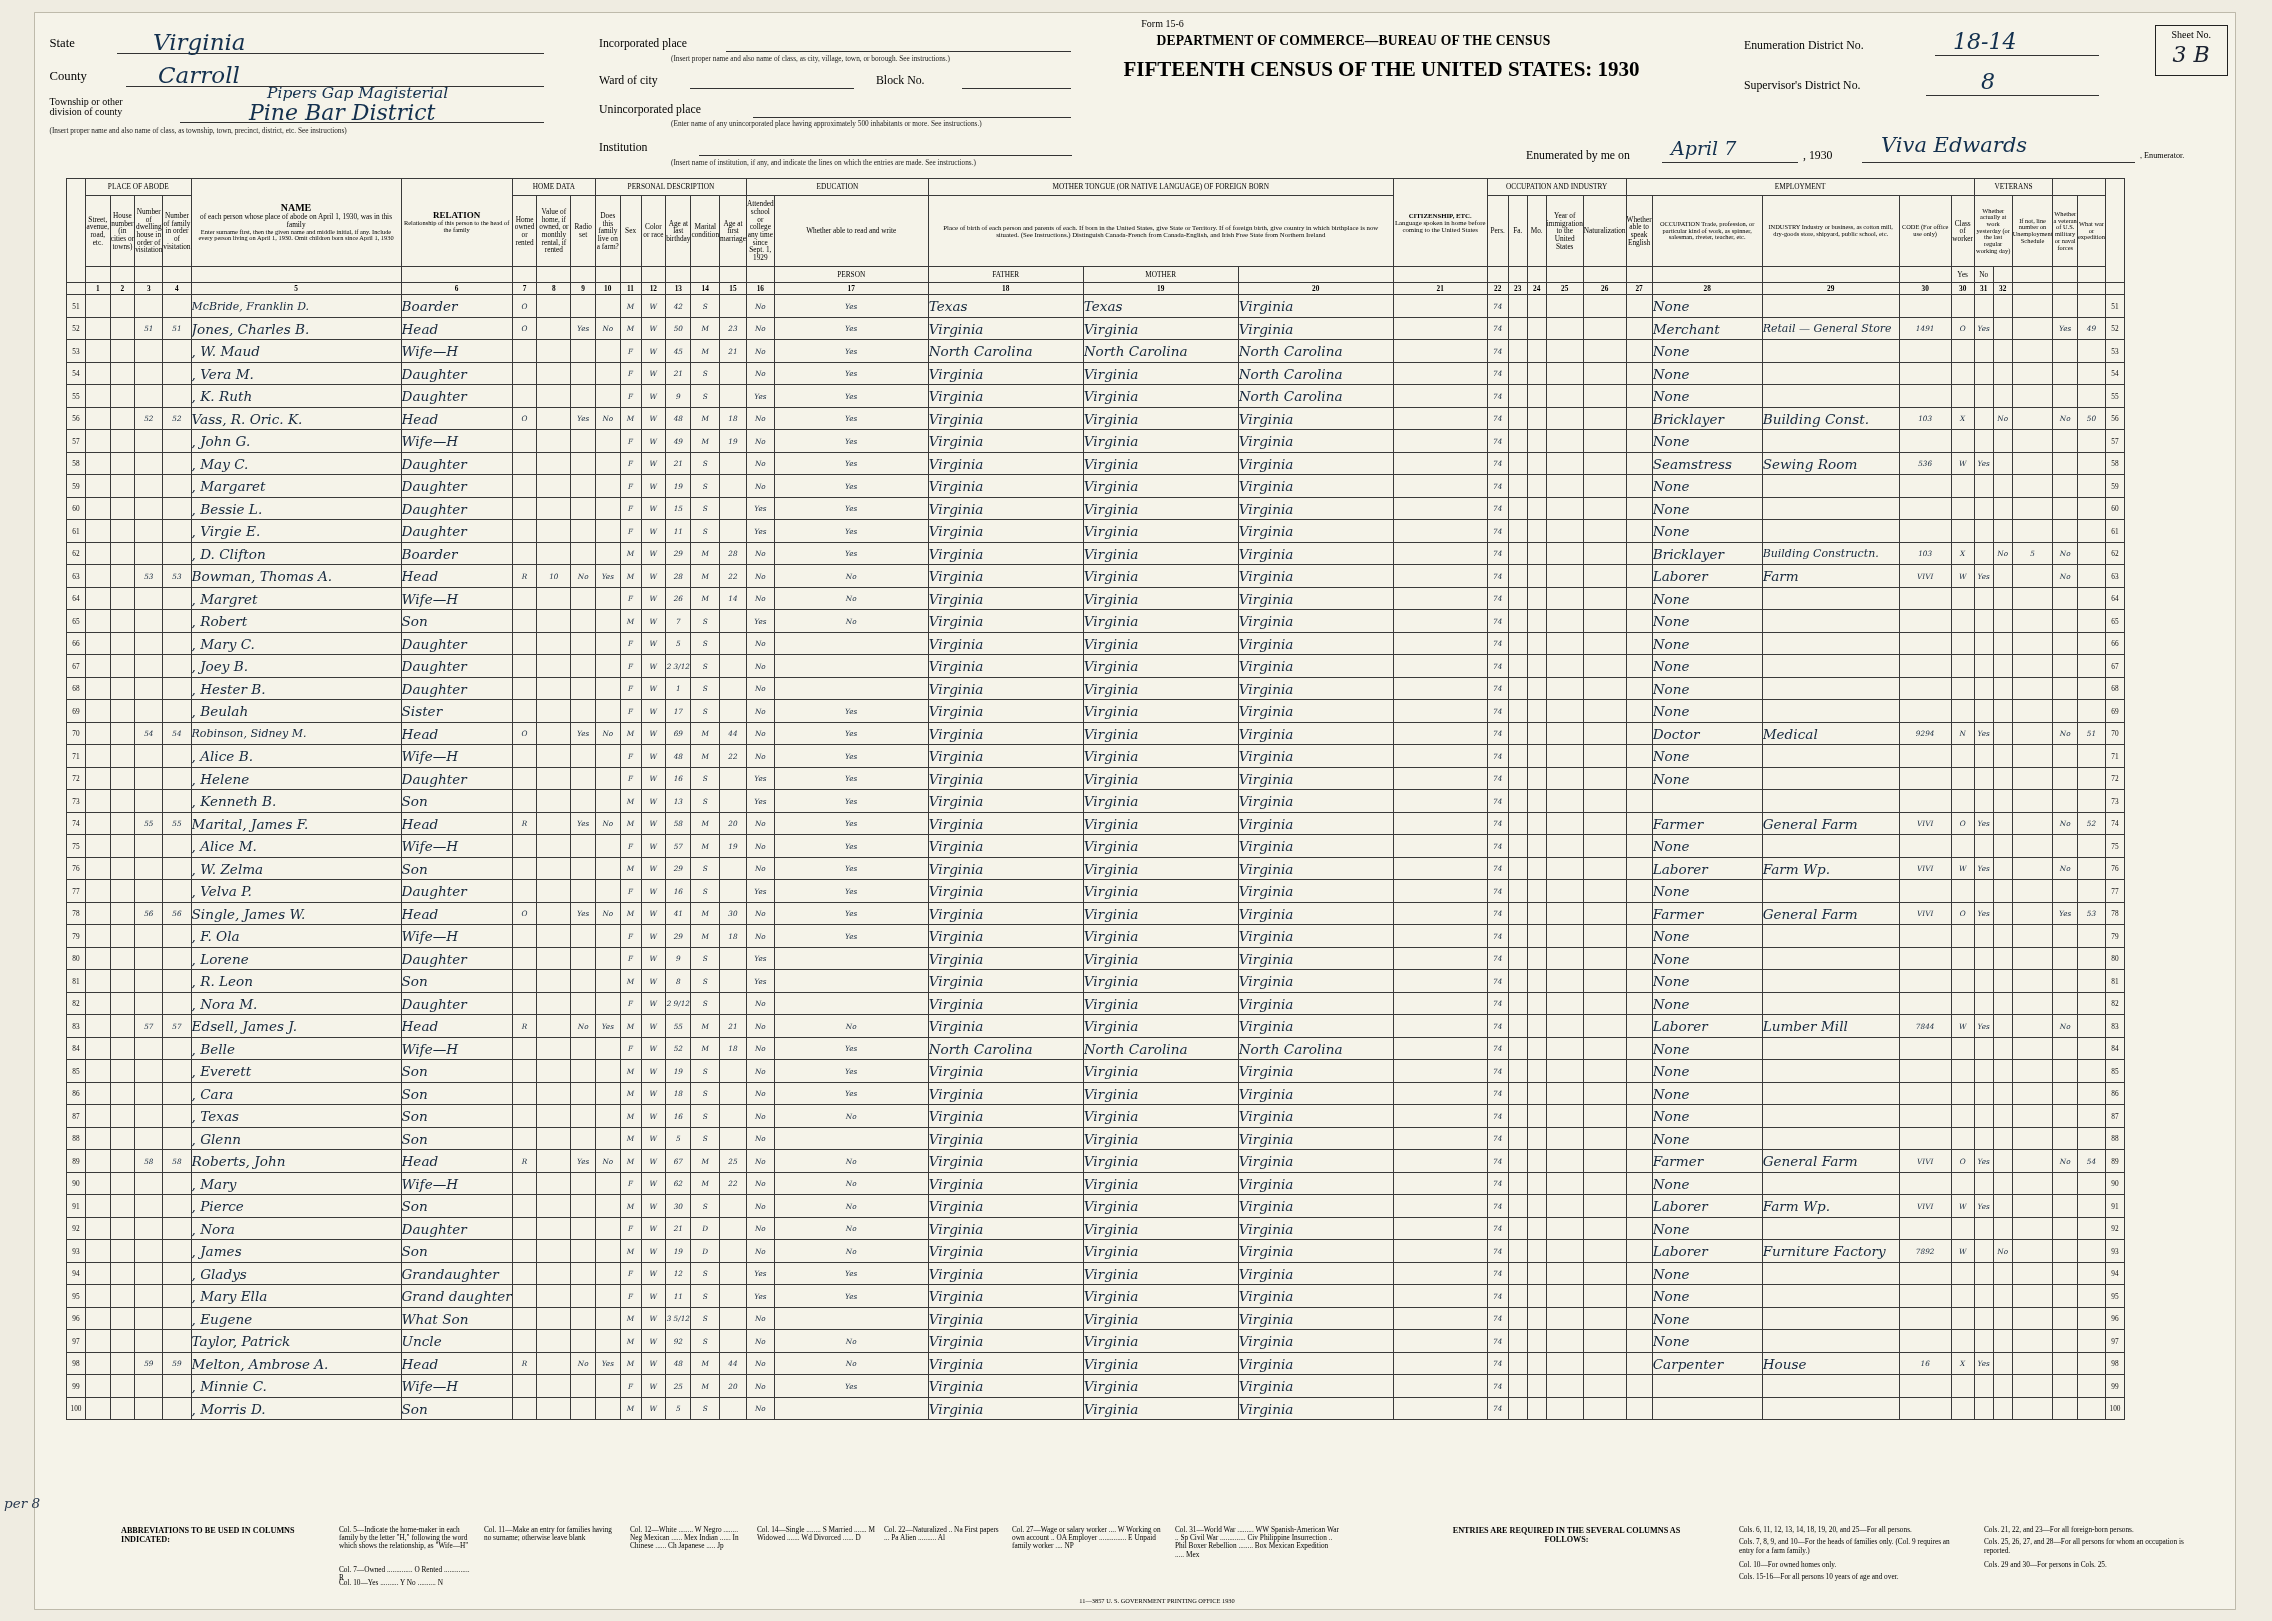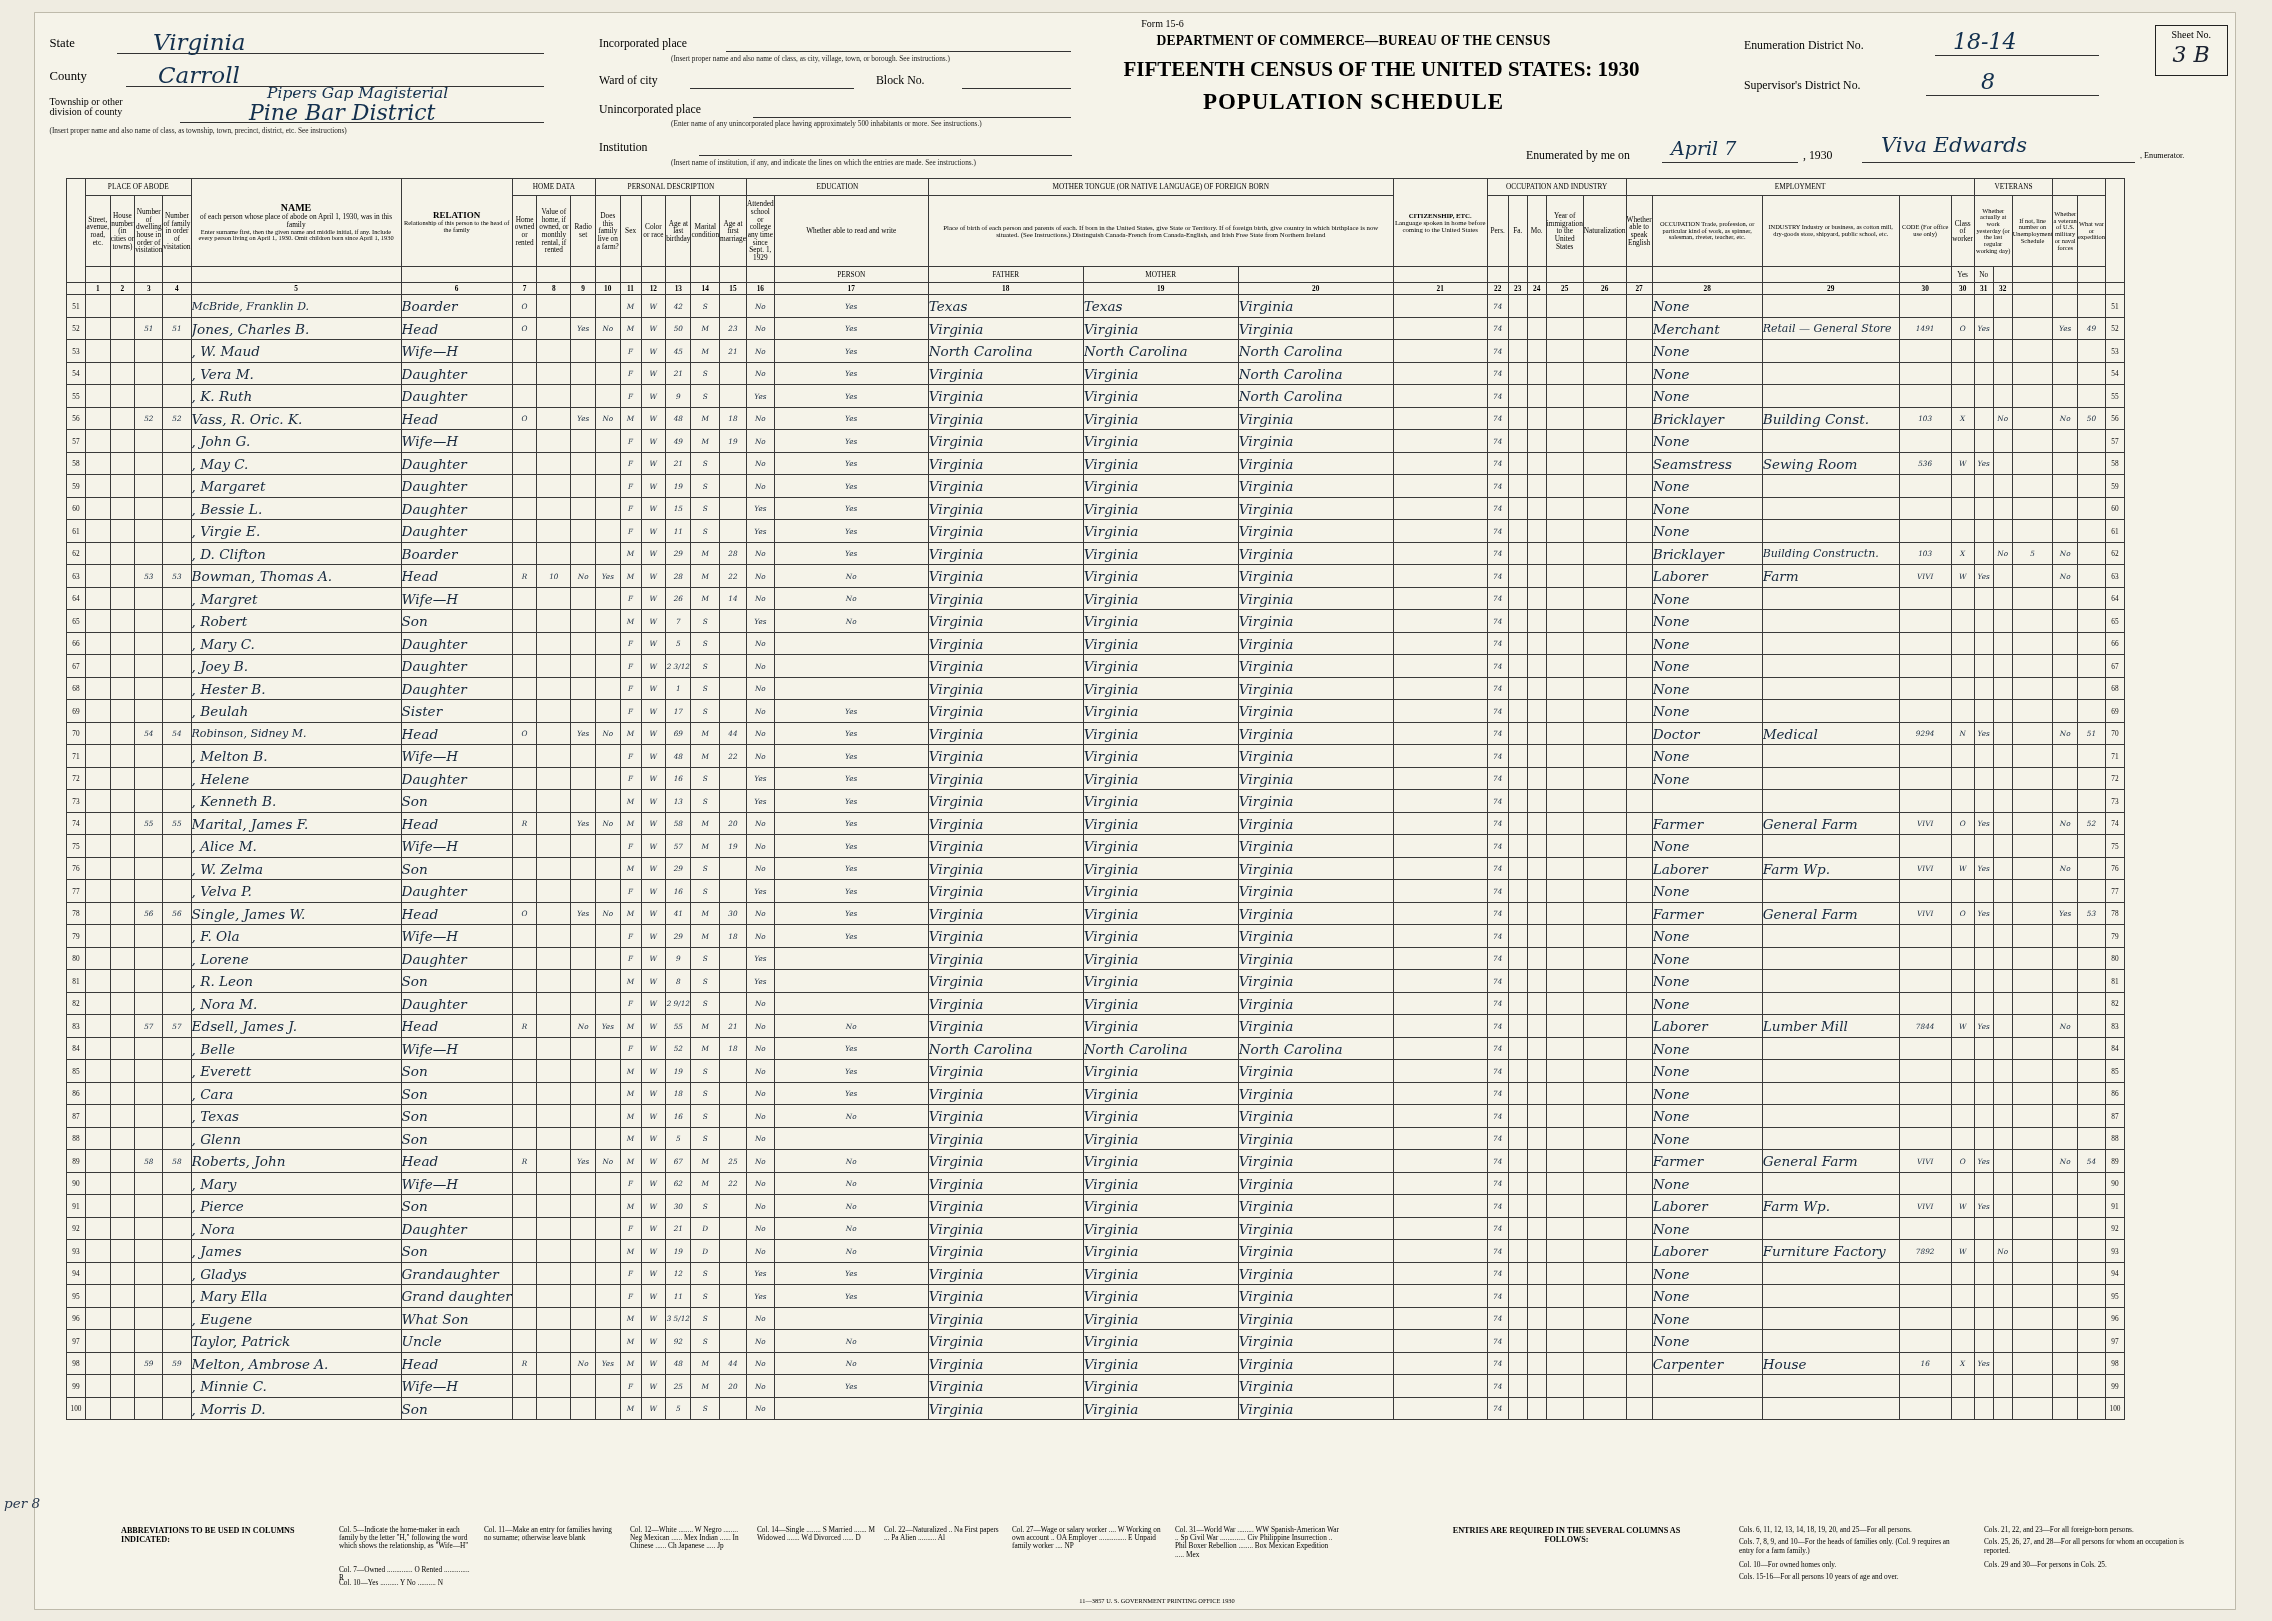--- a/index.html
+++ b/index.html
@@ -51,21 +51,20 @@
 <body>
 
 <div id="sheet">
  <div class="paper">
 
   <div class="hdr">
 
     <div class="formno">Form 15-6</div>
     <div class="dept">DEPARTMENT OF COMMERCE—BUREAU OF THE CENSUS</div>
     <div class="title1">FIFTEENTH CENSUS OF THE UNITED STATES: 1930</div>
-    <div class="title2">POPULATION SCHEDULE</div>
 
     <div class="lbl" style="left:14.5px;top:23.6px;">State</div>
     <div class="rule" style="left:82px;top:40px;width:427px;"></div>
     <div class="hw" style="left:118px;top:16.4px;font-size:23px;">Virginia</div>
 
     <div class="lbl" style="left:14.5px;top:56px;">County</div>
     <div class="rule" style="left:91px;top:73px;width:418px;"></div>
     <div class="hw" style="left:123px;top:49px;font-size:23px;">Carroll</div>
 
     <div class="lbl" style="left:14.5px;top:84px;font-size:10px;width:100px;line-height:1.05;">Township or other division of county</div>
@@ -1056,21 +1055,21 @@
             <td class="cellhand ctr" style="width: 23.6px;">No</td>
             <td class="cellhand ctr" style="width: 23.6px;">51</td>
             <td class="rowno" style="width: 18px;">70</td>
           </tr>
           <tr class="datarow">
             <td class="rowno" style="width: 18px;">71</td>
             <td class="cellhand ctr" style="width: 23.6px;"></td>
             <td class="cellhand ctr" style="width: 23.6px;"></td>
             <td class="cellhand ctr" style="width: 23.6px;"></td>
             <td class="cellhand ctr" style="width: 23.6px;"></td>
-            <td class="cellhand" style="width: 209px; font-size: 13.6px;">, Melton B.</td>
+            <td class="cellhand" style="width: 209px; font-size: 13.6px;">, Alice B.</td>
             <td class="cellhand" style="width: 84px; font-size: 13.6px;">Wife—H</td>
             <td class="cellhand ctr" style="width: 23.6px;"></td>
             <td class="cellhand ctr" style="width: 33px;"></td>
             <td class="cellhand ctr" style="width: 23.6px;"></td>
             <td class="cellhand ctr" style="width: 23.6px;"></td>
             <td class="cellhand ctr" style="width: 20px;">F</td>
             <td class="cellhand ctr" style="width: 23.6px;">W</td>
             <td class="cellhand ctr" style="width: 23.6px;">48</td>
             <td class="cellhand ctr" style="width: 22px;">M</td>
             <td class="cellhand ctr" style="width: 23.6px;">22</td>

